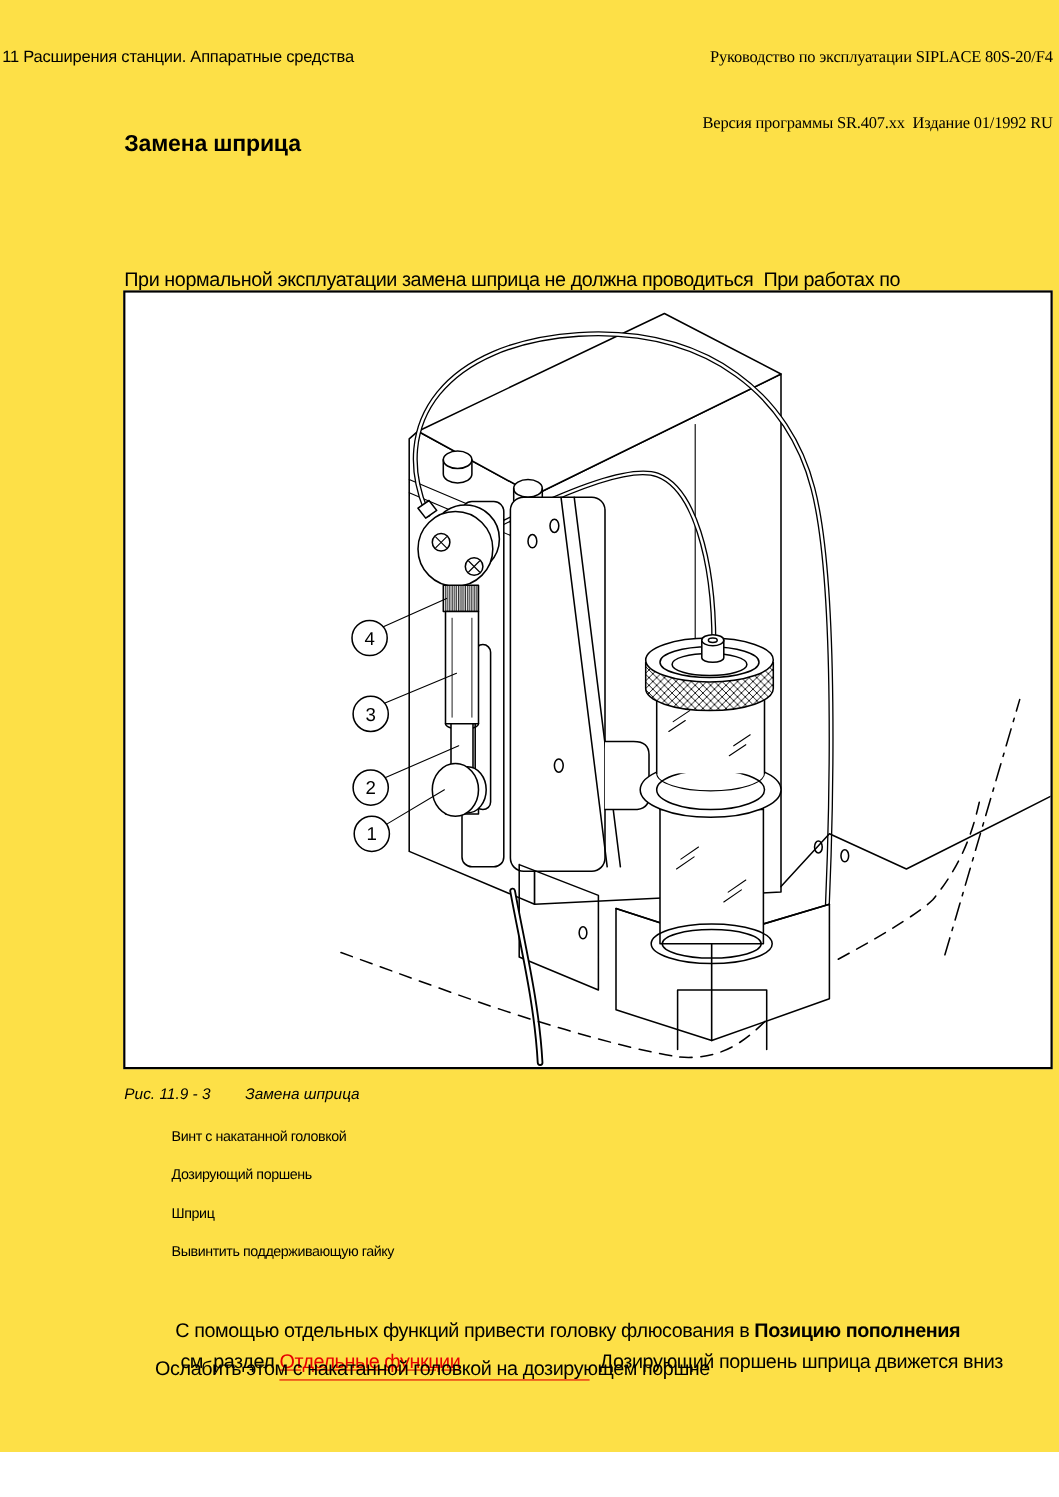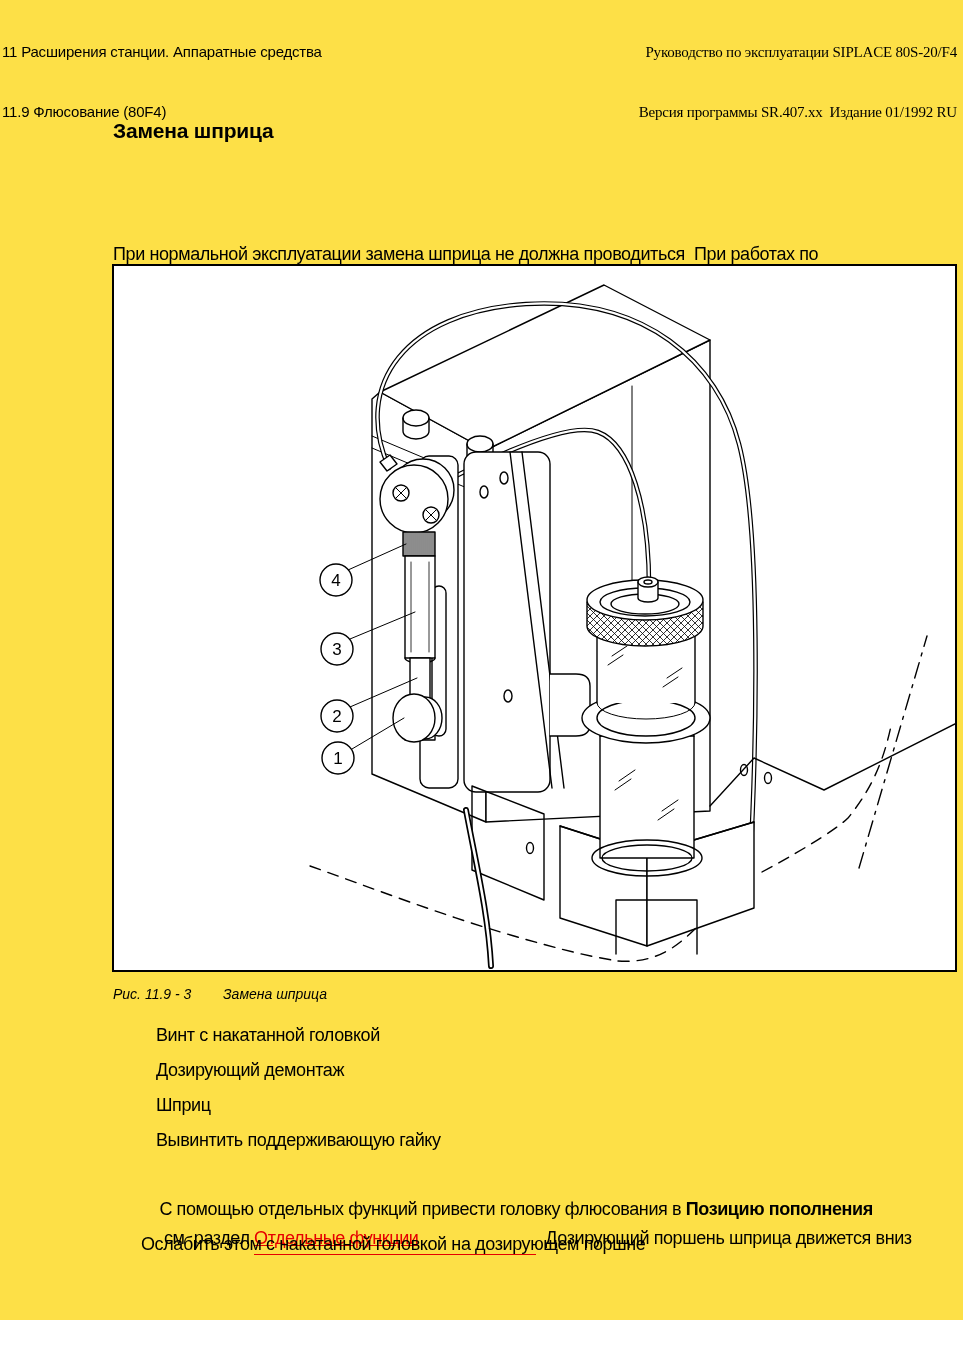--- a/index.html
+++ b/index.html
@@ -9,21 +9,21 @@
     background:#fde047;color:#000;
     font-family:"Liberation Sans","DejaVu Sans",sans-serif;
     overflow:hidden;
   }
   .abs{position:absolute;}
   .pre{white-space:pre;}
   .hdr{font-size:15px;line-height:20px;letter-spacing:-0.2px;}
   .hdr-right{text-align:right;}
   .title{font-size:21px;font-weight:bold;letter-spacing:-0.2px;}
   .body-text{font-size:18px;letter-spacing:-0.4px;line-height:30px;}
-  .list-item{font-size:18px;letter-spacing:-0.4px;}
+  .list-item{font-size:13px;letter-spacing:-0.4px;}
   .para{font-size:18px;letter-spacing:-0.4px;line-height:29px;}
   .caption{font-size:14px;font-style:italic;letter-spacing:0;}
   .caption-label{display:inline-block;width:110px;}
   .fig-frame{
     left:112px;top:264px;width:841px;height:704px;
     border:2px solid #000;background:#fff;
   }
   .xref{
     color:#e60000;
     display:inline-block;
@@ -36,21 +36,20 @@
   }
   svg text{font-family:"Liberation Sans","DejaVu Sans",sans-serif;}
 </style>
 </head>
 <body>
 
 <div id="page">
 
   <div class="abs hdr pre" style="left:2px;top:2px;">
     <div>11 Расширения станции. Аппаратные средства</div>
-    <div>11.9 Флюсование (80F4)</div>
   </div>
   <div class="abs hdr hdr-right pre" style="right:6px;top:2px;font-family:Liberation Serif, serif;">
     <div>Руководство по эксплуатации SIPLACE 80S-20/F4</div>
     <div>Версия программы SR.407.xx  Издание 01/1992 RU</div>
   </div>
 
   <div class="abs title" style="left:113px;top:119px;">Замена шприца</div>
 
   <div class="abs body-text pre" style="left:113px;top:179px;">
     <div>При нормальной эксплуатации замена шприца не должна проводиться  При работах по</div>
@@ -197,21 +196,21 @@
       </g>
     </svg>
   </div>
 
   <div class="abs caption" style="left:113px;top:986px;">
     <span class="caption-label">Рис. 11.9 - 3</span><span>Замена шприца</span>
   </div>
 
   <div>
     <div class="abs list-item" style="left:156px;top:1025px;">Винт с накатанной головкой</div>
-    <div class="abs list-item" style="left:156px;top:1060px;">Дозирующий демонтаж</div>
+    <div class="abs list-item" style="left:156px;top:1060px;">Дозирующий поршень</div>
     <div class="abs list-item" style="left:156px;top:1095px;">Шприц</div>
     <div class="abs list-item" style="left:156px;top:1130px;">Вывинтить поддерживающую гайку</div>
   </div>
 
   <div class="abs para pre" style="left:141px;top:1166px;text-align:right;">
     <span>С помощью отдельных функций привести головку флюсования в </span><b>Позицию пополнения</b>
   </div>
 
   <div class="abs para pre" style="left:141px;top:1195px;">
     <span> см  раздел </span><span class="xref">Отдельные функции</span><span>  Дозирующий поршень шприца движется вниз</span>

